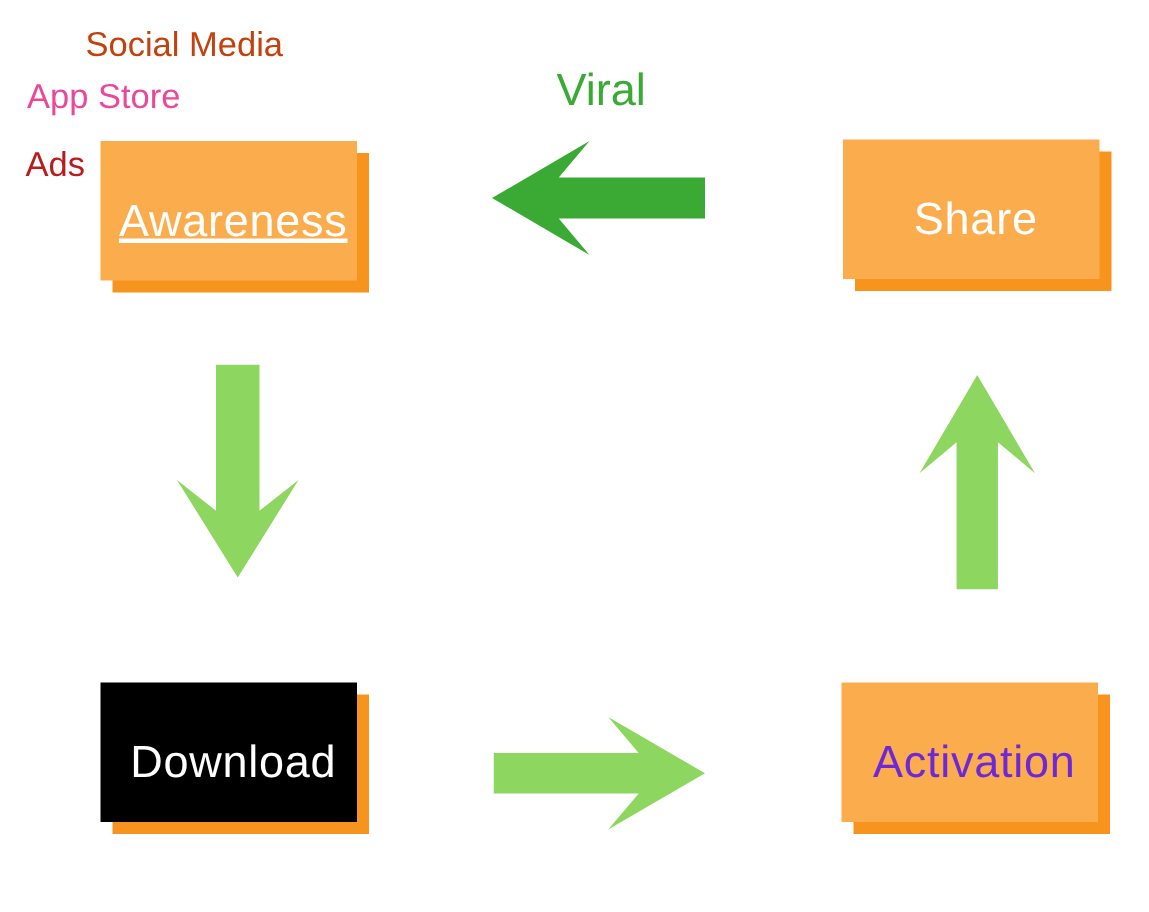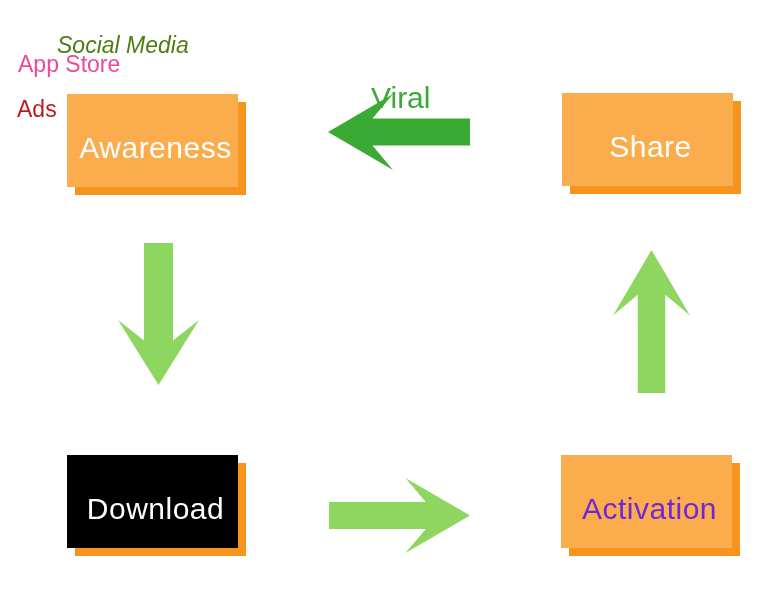--- a/index.html
+++ b/index.html
@@ -31,28 +31,28 @@
   .viral-label {
     font-size: 30px;
     line-height: 1.1;
     white-space: nowrap;
   }
   svg { display: block; }
 </style>
 </head>
 <body>
 
-<div class="abs channel-label" style="left: 57px; top: 32px; color: #4d7c0f; font-style: italic;">Social Media</div>
+<div class="abs channel-label" style="left: 57px; top: 16px; color: #c2410c;">Social Media</div>
 <div class="abs channel-label" style="left: 18px; top: 51px; color: #ec4899;">App Store</div>
 <div class="abs channel-label" style="left: 17px; top: 96px; color: #b91c1c;">Ads</div>
 
-<div class="abs viral-label" style="left: 371px; top: 44px; color: rgb(58, 170, 53); margin-top: 37px;">Viral</div>
+<div class="abs viral-label" style="left: 371px; top: 44px; color: rgb(58, 170, 53);">Viral</div>
 
 <div class="abs node" style="left: 67px; top: 94px; background-color: rgb(251, 173, 77);">
-  <span class="node-label" style="color: rgb(255, 255, 255);">Awareness</span>
+  <span class="node-label" style="color: rgb(255, 255, 255); text-decoration: underline;">Awareness</span>
 </div>
 
 <div class="abs node" style="left: 562px; top: 93px; background-color: rgb(251, 173, 77);">
   <span class="node-label" style="color: rgb(255, 255, 255);">Share</span>
 </div>
 
 <div class="abs node" style="left: 67px; top: 455px; background-color: #000000;">
   <span class="node-label" style="color: rgb(255, 255, 255);">Download</span>
 </div>
 

